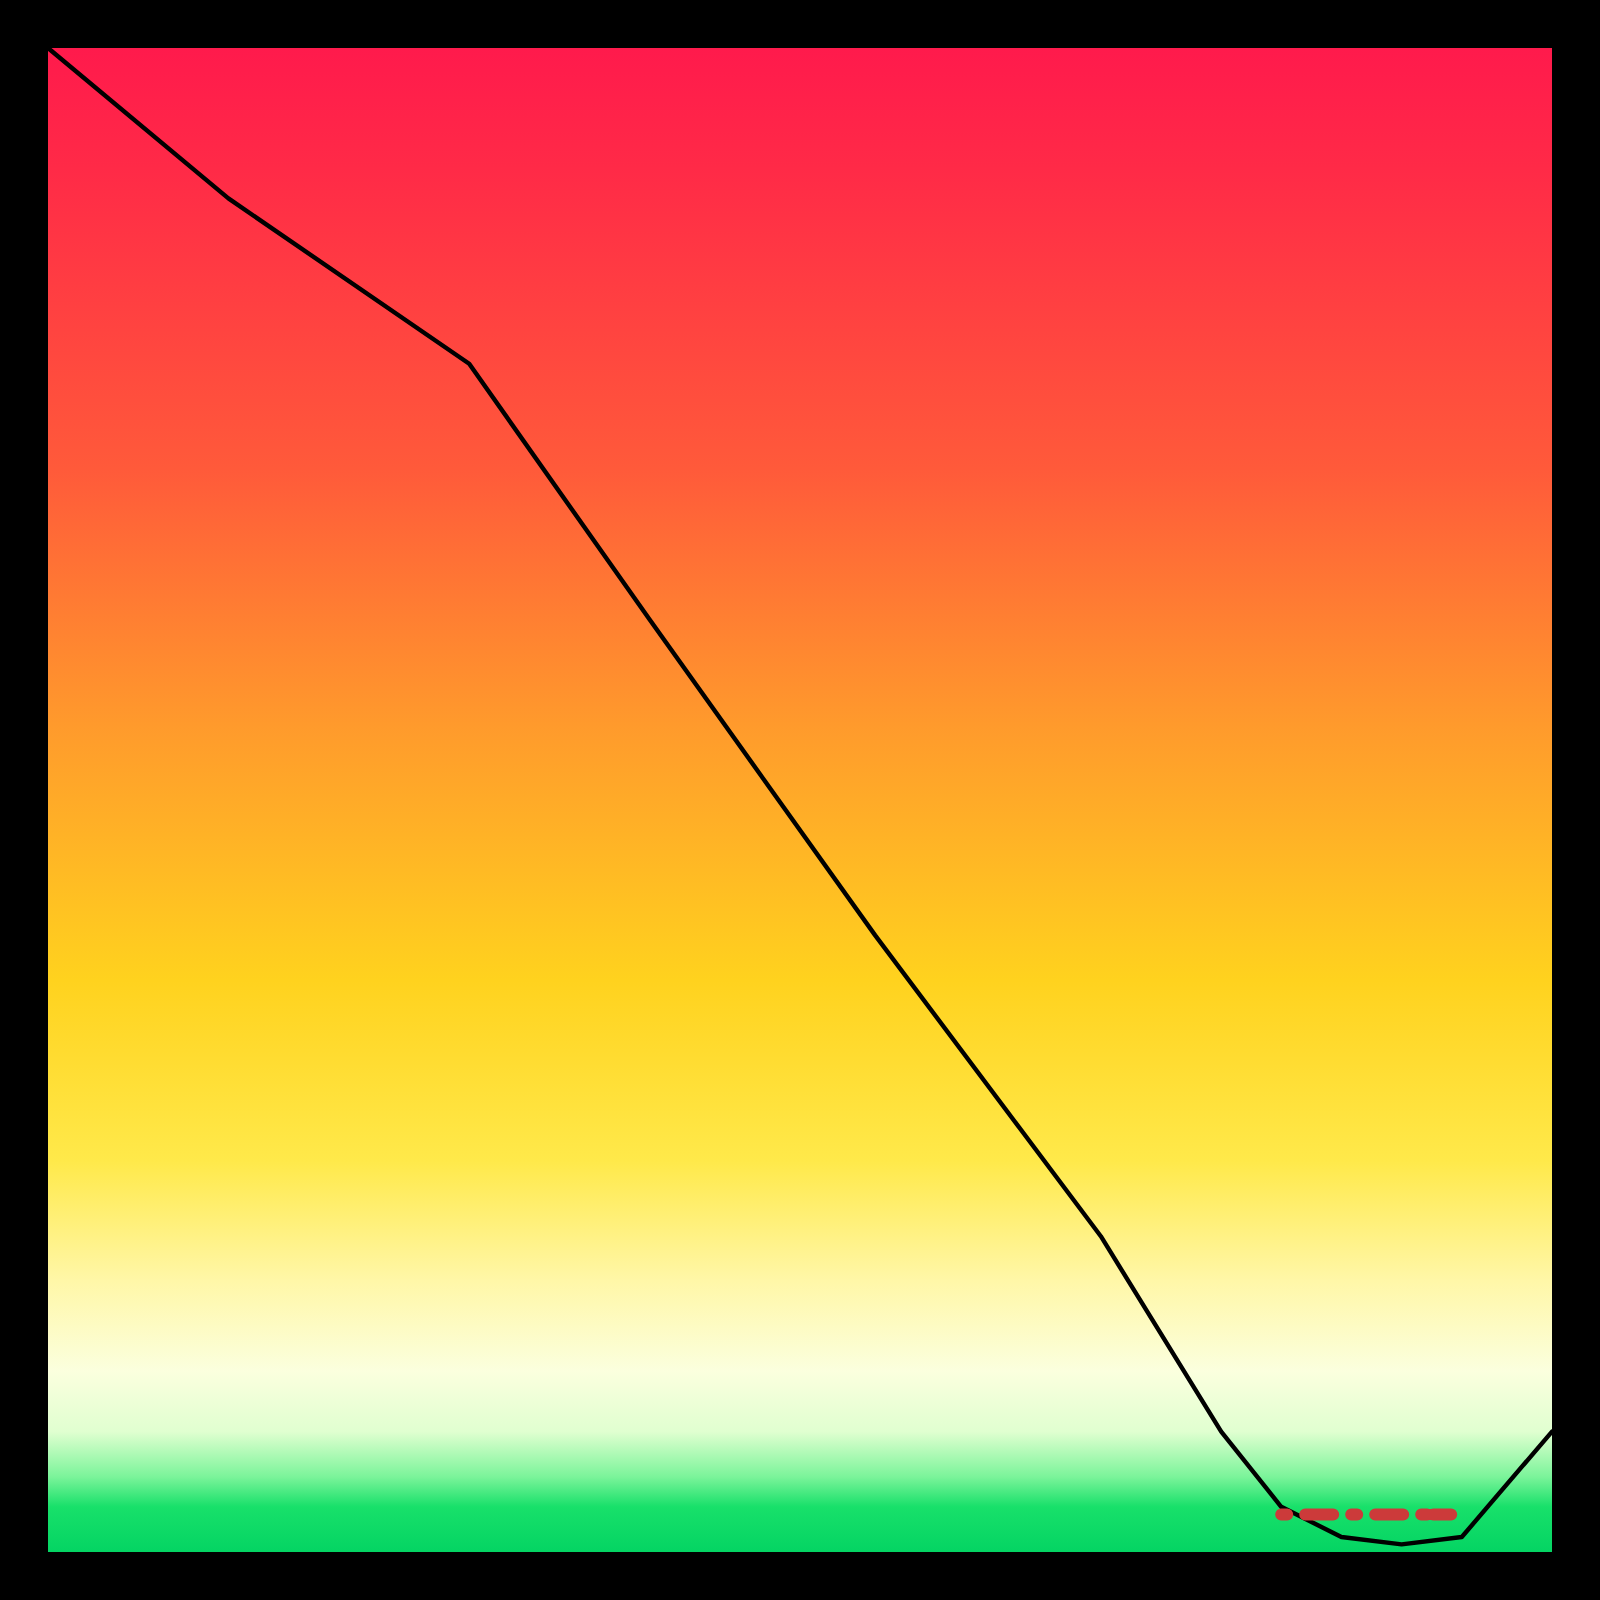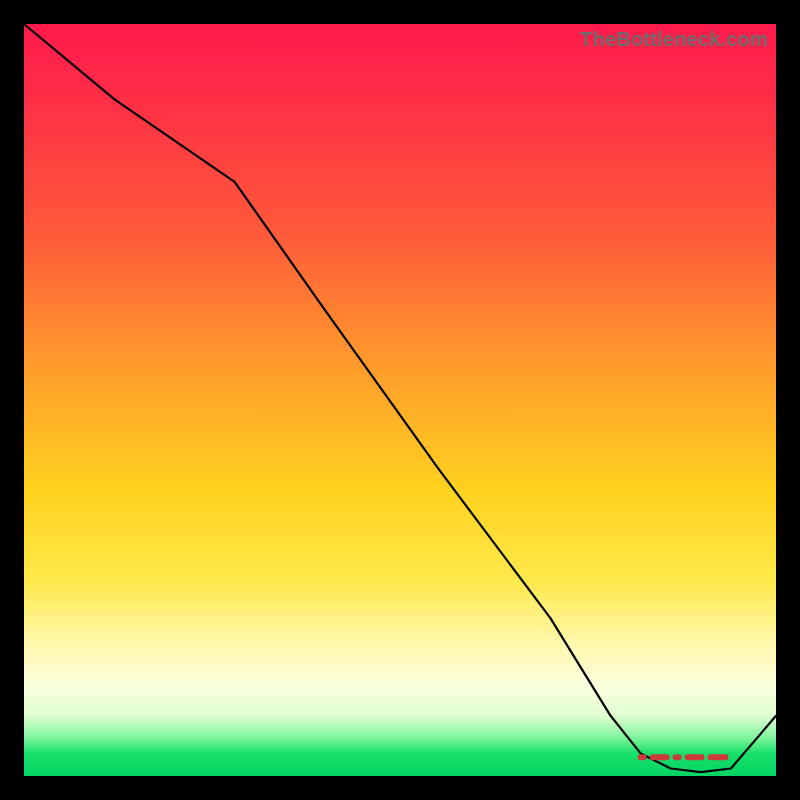--- a/index.html
+++ b/index.html
@@ -71,21 +71,20 @@
     stroke-linecap: round;
     stroke-dasharray: 3 9 14 9 3 9 14 9 3;
   }
 </style>
 </head>
 <body>
 
 <div class="frame">
   <div class="plot">
 
-    <div class="watermark">TheBottleneck.com</div>
 
     <svg class="curve" viewBox="0 0 752 752" preserveAspectRatio="none">
       <path id="curve-path" class="curve-path" d="M0.0 0.0 L90.2 75.2 L210.6 157.9 L300.8 285.8 L413.6 443.7 L526.4 594.1 L586.6 691.8 L616.6 729.4 L646.7 744.5 L676.8 748.2 L706.9 744.5 L752.0 691.8"></path>
       <path id="opt-dash" class="opt-dash" d="M616.6 733.2 L706.9 733.2"></path>
     </svg>
 
   </div>
 </div>
 
 </body></html>

